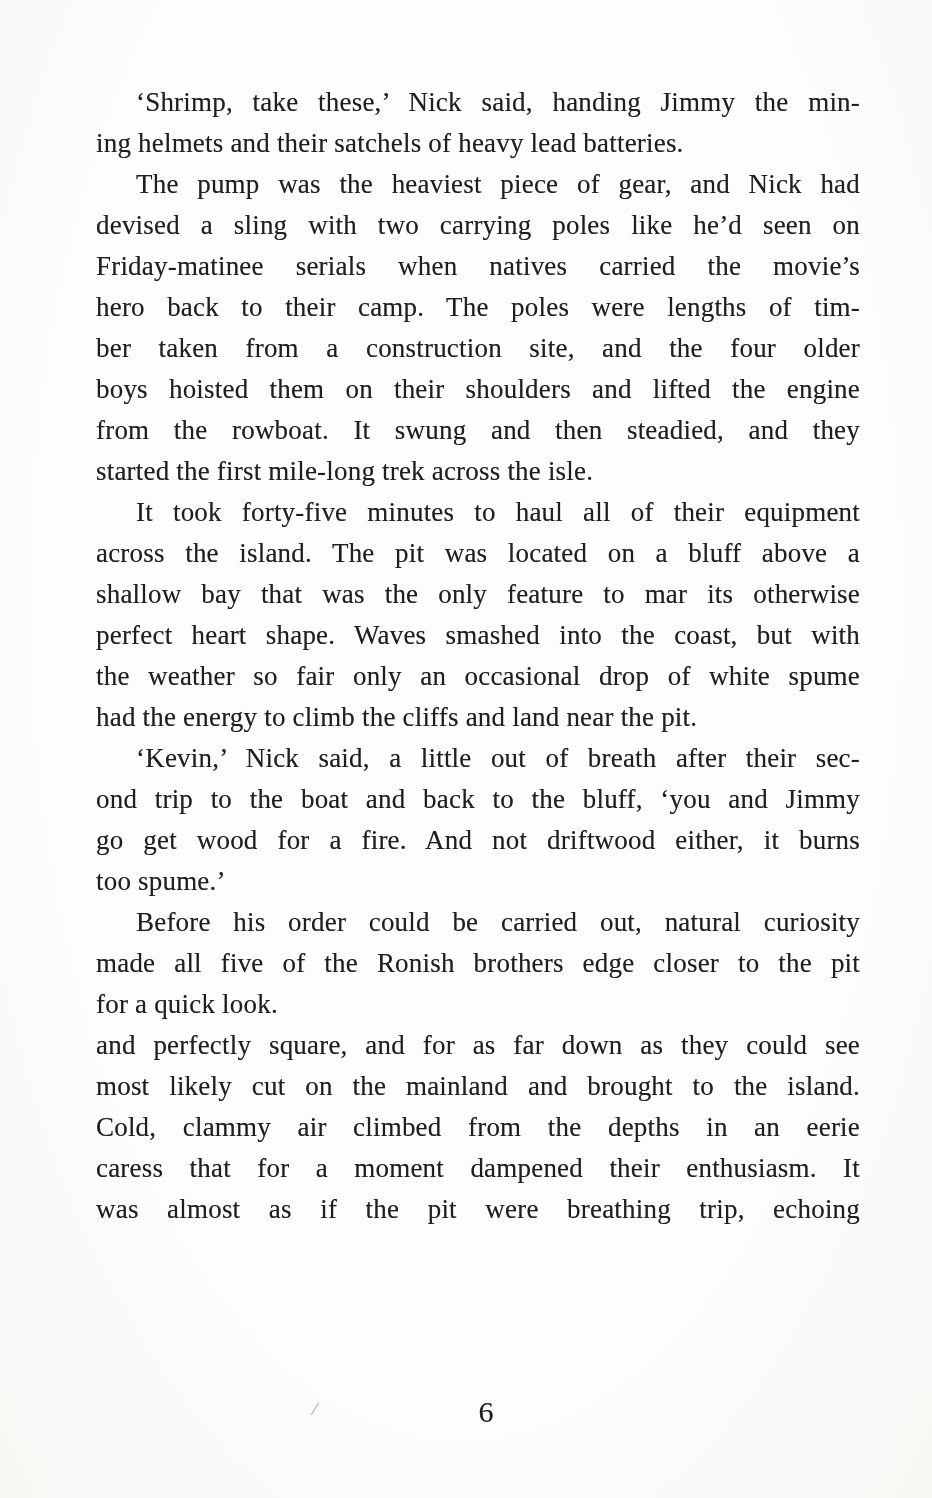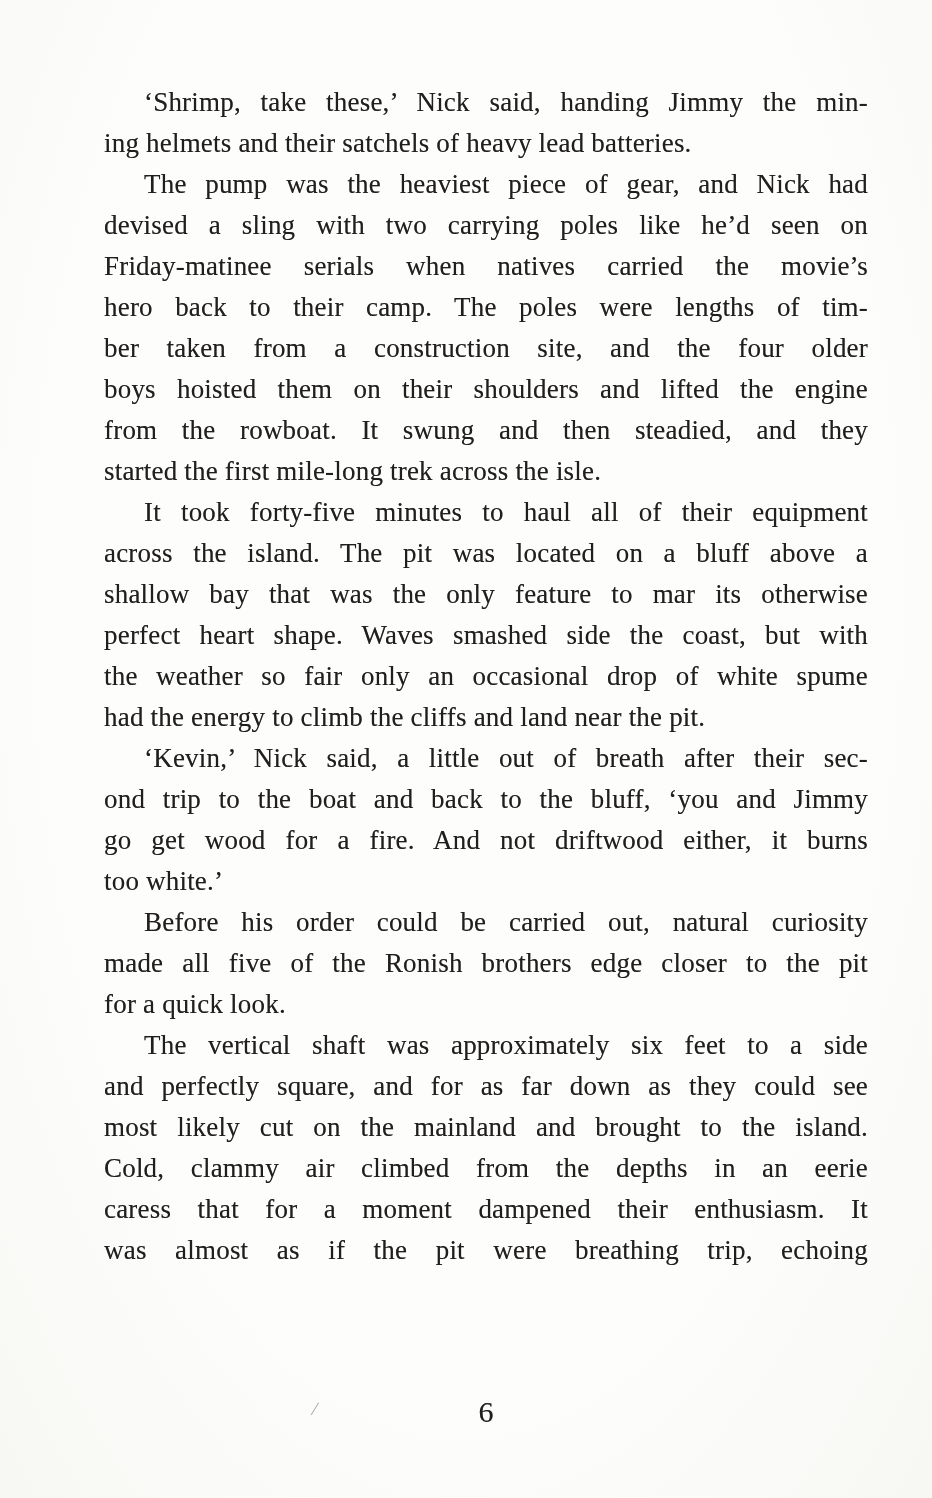--- a/index.html
+++ b/index.html
@@ -14,21 +14,21 @@
     margin: 0 auto;
     background: #fcfcfa;
     background-image: radial-gradient(ellipse at 50% 40%, #fdfdfc 60%, #f7f7f4 100%);
     overflow: hidden;
     font-family: "Liberation Serif", "DejaVu Serif", serif;
     color: #211f1d;
   }
   .text-block {
     position: absolute;
     top: 82px;
-    left: 104px;
+    left: 96px;
     width: 764px;
   }
   .paragraph {
     margin: 0;
     padding: 0;
   }
   .line {
     font-size: 27px;
     line-height: 41px;
     text-align: justify;
@@ -79,37 +79,36 @@
         <div class="line">hero back to their camp. The poles were lengths of tim-</div>
         <div class="line">ber taken from a construction site, and the four older</div>
         <div class="line">boys hoisted them on their shoulders and lifted the engine</div>
         <div class="line">from the rowboat. It swung and then steadied, and they</div>
         <div class="line last">started the first mile-long trek across the isle.</div>
       </div>
       <div class="paragraph">
         <div class="line first">It took forty-five minutes to haul all of their equipment</div>
         <div class="line">across the island. The pit was located on a bluff above a</div>
         <div class="line">shallow bay that was the only feature to mar its otherwise</div>
-        <div class="line">perfect heart shape. Waves smashed side the coast, but with</div>
+        <div class="line">perfect heart shape. Waves smashed into the coast, but with</div>
         <div class="line">the weather so fair only an occasional drop of white spume</div>
         <div class="line last">had the energy to climb the cliffs and land near the pit.</div>
       </div>
       <div class="paragraph">
         <div class="line first">‘Kevin,’ Nick said, a little out of breath after their sec-</div>
         <div class="line">ond trip to the boat and back to the bluff, ‘you and Jimmy</div>
         <div class="line">go get wood for a fire. And not driftwood either, it burns</div>
-        <div class="line last">too white.’</div>
+        <div class="line last">too spume.’</div>
       </div>
       <div class="paragraph">
         <div class="line first">Before his order could be carried out, natural curiosity</div>
         <div class="line">made all five of the Ronish brothers edge closer to the pit</div>
         <div class="line last">for a quick look.</div>
       </div>
       <div class="paragraph">
-        <div class="line first">The vertical shaft was approximately six feet to a side</div>
         <div class="line">and perfectly square, and for as far down as they could see</div>
         <div class="line">most likely cut on the mainland and brought to the island.</div>
         <div class="line">Cold, clammy air climbed from the depths in an eerie</div>
         <div class="line">caress that for a moment dampened their enthusiasm. It</div>
         <div class="line">was almost as if the pit were breathing trip, echoing</div>
       </div>
     </div>
   <div class="artifact">/</div>
   <div class="page-number">6</div>
 </div>

